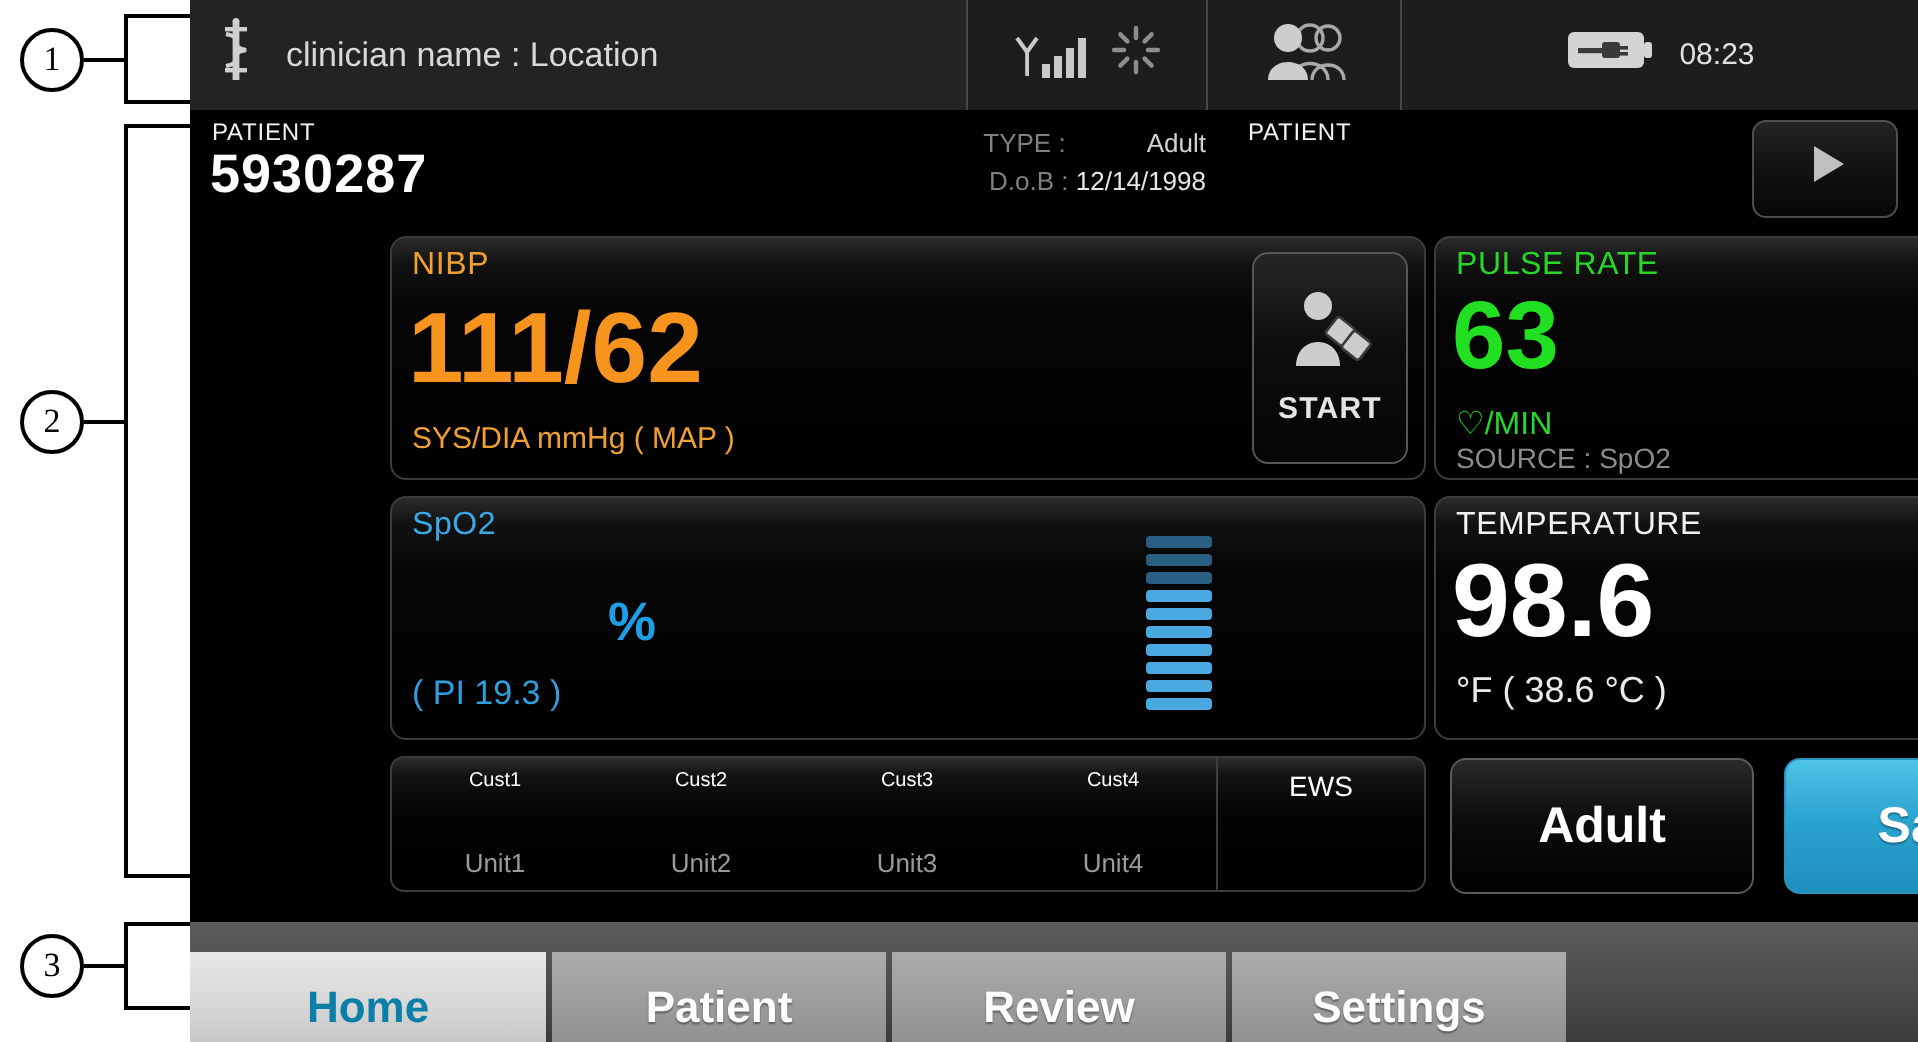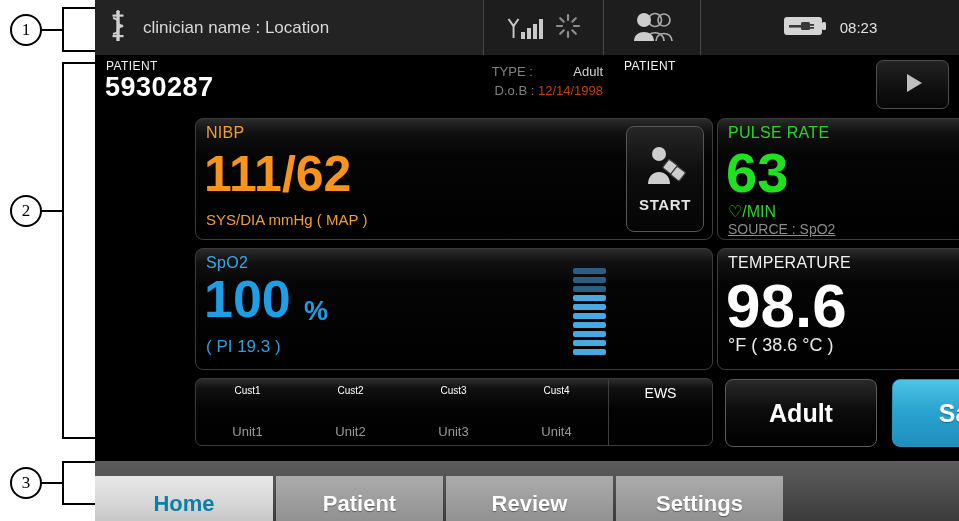--- a/index.html
+++ b/index.html
@@ -147,21 +147,21 @@
   }
   .pr-meta {
     position: absolute;
     right: 14px; top: 7px;
     text-align: right;
     line-height: 1.45;
   }
   .pr-meta-line { font-size: 13px; white-space: nowrap; }
   .pr-meta-key { color: #808080; }
   .pr-meta-val { color: #d2d2d2; }
-  .pr-meta-val.dim { color: #c2410c; }
+  .pr-meta-val.dim { color: #e5e5e5; }
 
   .pr-right {
     position: absolute;
     left: 524px; top: 1px;
     width: 336px; height: 55px;
     background: #000;
   }
   .pr-right-label {
     position: absolute;
     left: 5px; top: 3px;
@@ -225,28 +225,28 @@
   .start-label {
     color: #e4e4e4;
     font-size: 15px;
     font-weight: bold;
     letter-spacing: .6px;
   }
 
   
   #pulse { left: 622px; top: 118px; width: 334px; height: 122px; }
   #pulse .panel-title { color: #2ad52a; }
-  #pulse .panel-value { top: 26px; color: #21e021; font-size: 56px; }
+  #pulse .panel-value { top: 26px; color: #21e021; font-size: 48px; }
   #pulse .pulse-unit {
     position: absolute; left: 10px; top: 83px;
     color: #2ad52a; font-size: 16px;
   }
   #pulse .pulse-source {
     position: absolute; left: 10px; top: 102px;
-    color: #8c8c8c; font-size: 14px; text-decoration: underline;
+    color: #8c8c8c; font-size: 14px;
   }
 
   
   #spo2 { left: 100px; top: 248px; width: 518px; height: 122px; }
   #spo2 .panel-title { color: #3aa9e8; }
   #spo2 .panel-value { top: 24px; color: #1f9ee8; font-size: 52px; }
   #spo2 .spo2-pct {
     position: absolute; left: 108px; top: 47px;
     color: #1f9ee8; font-size: 27px; font-weight: bold;
   }
@@ -262,21 +262,21 @@
     display: block;
     height: 6px;
     border-radius: 2px;
     background: #4aa8e0;
   }
   .bargraph i.dim { background: #2a5f83; }
 
   
   #temp { left: 622px; top: 248px; width: 334px; height: 122px; }
   #temp .panel-title { color: #f2f2f2; }
-  #temp .panel-value { top: 26px; color: #ffffff; font-size: 62px; }
+  #temp .panel-value { top: 26px; color: #ffffff; font-size: 52px; }
   #temp .panel-sub { top: 86px; color: #eaeaea; font-size: 18px; }
 
   
   .cust-panel {
     position: absolute;
     left: 100px; top: 378px;
     width: 518px; height: 68px;
     border: 1px solid #3c3c3c;
     border-radius: 7px;
     background: linear-gradient(180deg,#2d2d2d 0%,#111 14%,#030303 45%,#000 100%);
@@ -526,21 +526,20 @@
 
   <div class="panel" id="pulse">
     <div class="panel-title">PULSE RATE</div>
     <div class="panel-value">63</div>
     <div class="pulse-unit">♡/MIN</div>
     <div class="pulse-source">SOURCE : SpO2</div>
   </div>
 
   <div class="panel" id="spo2">
     <div class="panel-title">SpO2</div>
-    <div class="panel-value">100</div>
     <div class="spo2-pct">%</div>
     <div class="panel-sub">( PI 19.3 )</div>
     <div class="bargraph">
       <i class="dim"></i>
         <i class="dim"></i>
         <i class="dim"></i>
       <i></i>
         <i></i>
         <i></i>
         <i></i>

